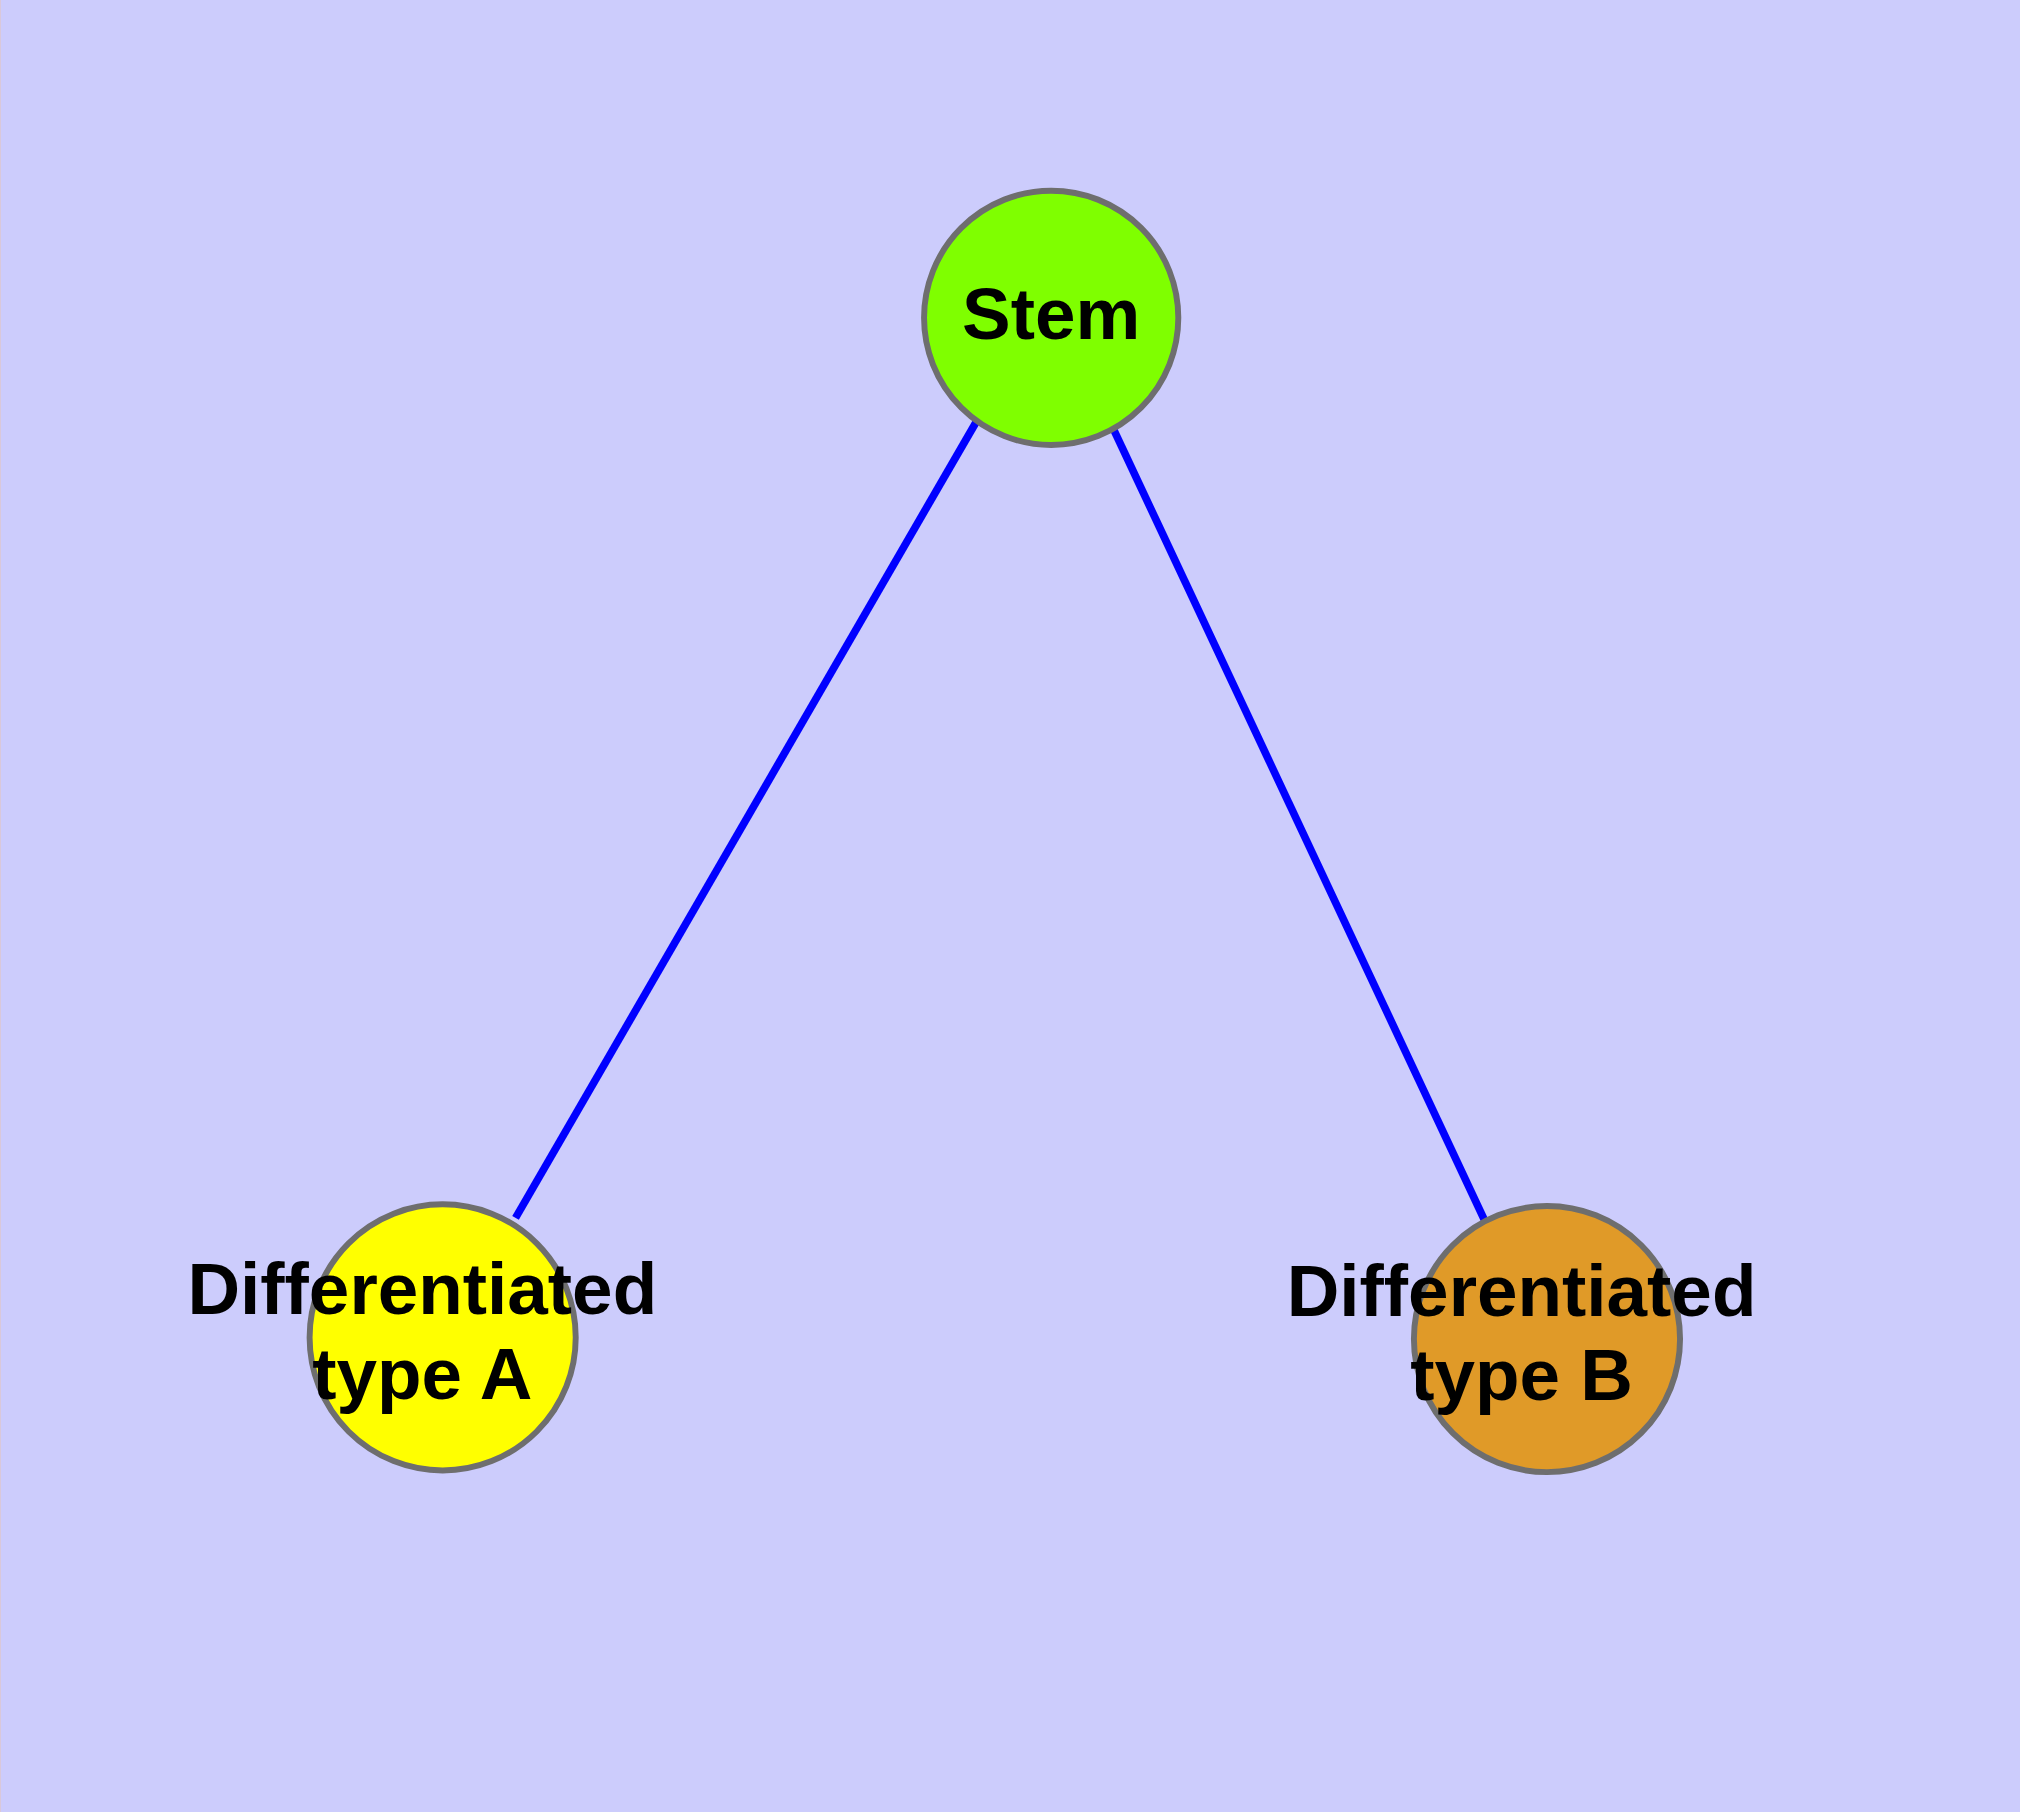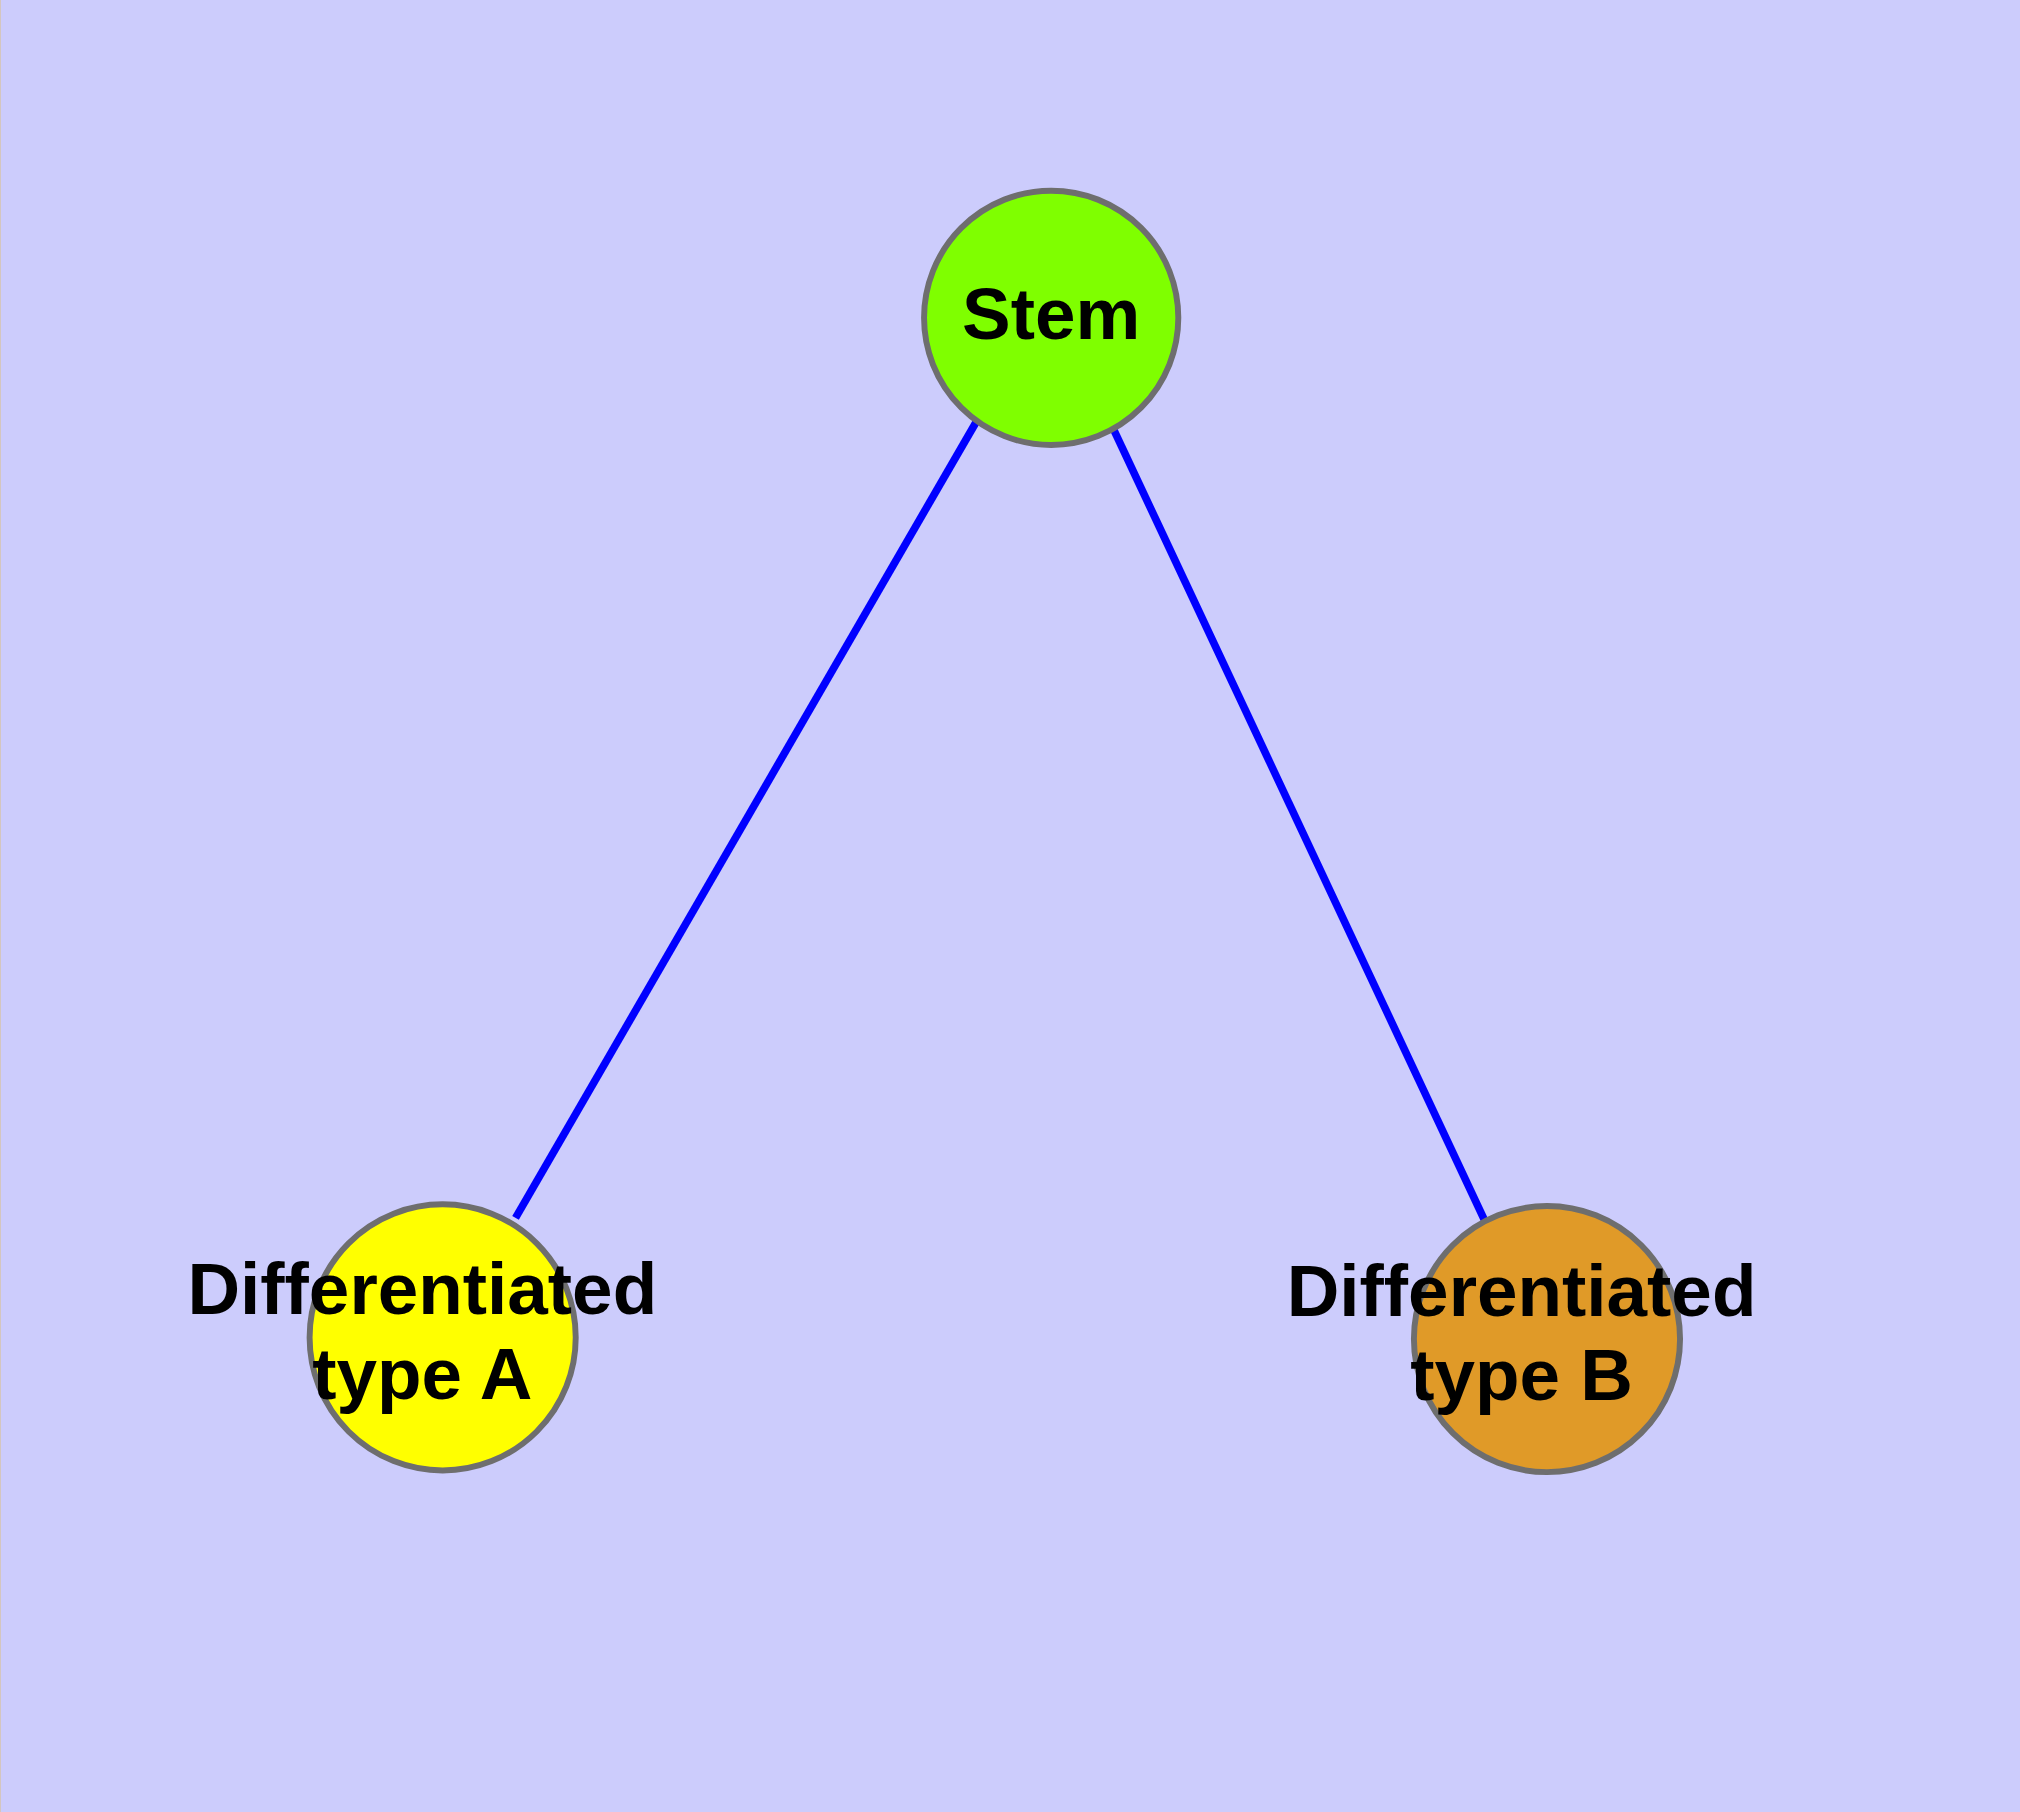--- a/index.html
+++ b/index.html
@@ -31,21 +31,21 @@
     font-weight: bold;
     fill: #000000;
     text-anchor: middle;
     dominant-baseline: middle;
     paint-order: normal;
   }
 </style>
 </head>
 <body>
 
-<div id="stage" style="width: 2021px; height: 1812px; background: #eab308;">
+<div id="stage" style="width: 2021px; height: 1812px; background: #fdba74;">
   <svg id="graph-svg" viewBox="0 0 2384 2138" xmlns="http://www.w3.org/2000/svg" style="width: 2021px; height: 1812px;">
 
     <rect id="bg-rect" x="0" y="0" width="2384" height="2138" fill="#ccccfc"></rect>
 
     <g id="edges-layer">
       <line id="edge-0" stroke-linecap="butt" x1="1152" y1="497" x2="608" y2="1437" stroke="#0000ff" stroke-width="9"></line>
       <line id="edge-1" stroke-linecap="butt" x1="1311" y1="501" x2="1751" y2="1439" stroke="#0000ff" stroke-width="9"></line>
     </g>
 
     <g id="nodes-layer">

